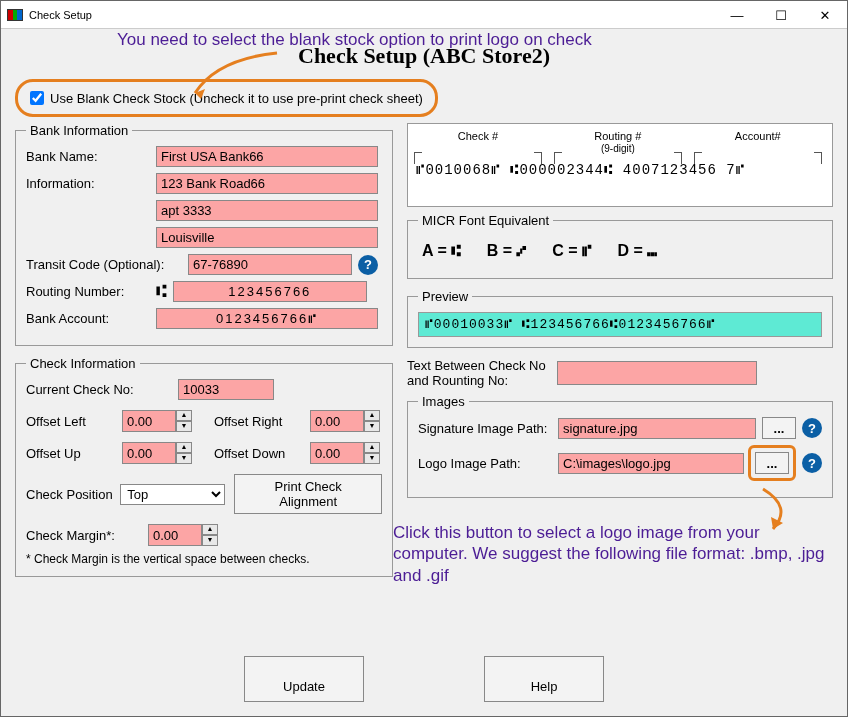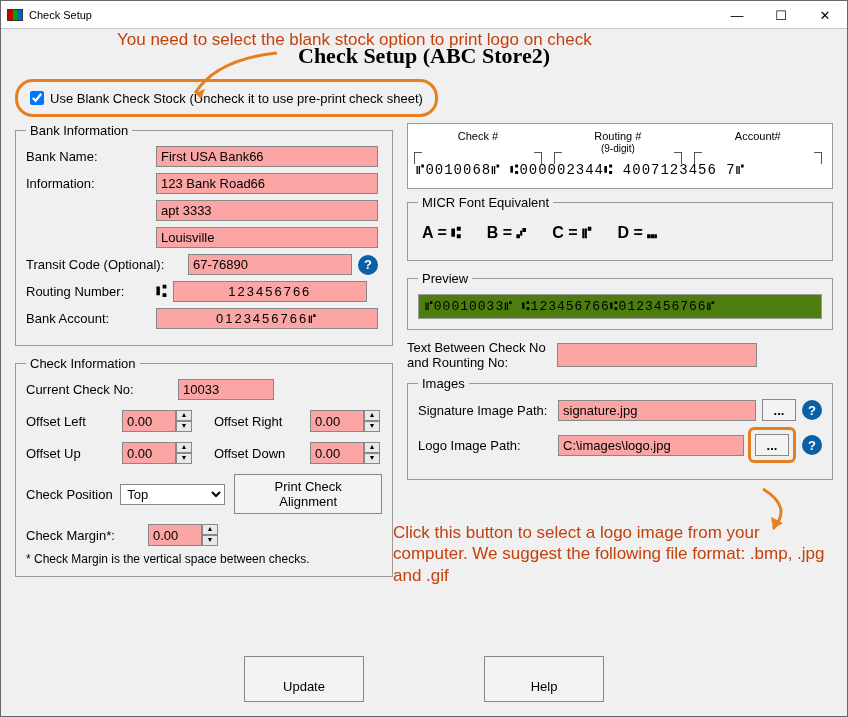--- a/index.html
+++ b/index.html
@@ -110,56 +110,56 @@
     border:1px solid #888;
   }
   .small-btn {
     width:34px; height:22px;
     padding:0;
     font-weight:bold;
   }
   .micr-sample {
     background:#fff;
     border:1px solid #999;
-    height:66px;
+    height:84px;
     position:relative;
     font-family: Arial, sans-serif;
     font-size:11px;
   }
   .micr-head-row { position:absolute; left:0; right:0; top:6px; display:flex; }
   .micr-seg { position:relative; text-align:center; }
   .micr-seg .bracket-l, .micr-seg .bracket-r {
     position:absolute; top:22px; width:8px; height:12px;
     border-top:1px solid #555;
   }
   .micr-seg .bracket-l { left:6px; border-left:1px solid #555; }
   .micr-seg .bracket-r { right:6px; border-right:1px solid #555; }
   .micr-line {
     position:absolute; left:8px; right:12px; top:38px;
     font-family: "Courier New", monospace;
     font-size:14px;
     letter-spacing:1px;
   }
   fieldset.inner { margin-top:6px; }
   .preview-box {
-    background:#4d7c0f;
+    background:#5eead4;
     border:1px solid #999;
     padding:4px 6px;
     font-family:"Courier New", monospace;
     font-size:13px;
     letter-spacing:1px;
   }
   .footer-btns {
     position:absolute; bottom:14px; left:0; right:0;
     display:flex; justify-content:center; gap:120px;
   }
   .footer-btns button { width:120px; height:34px; }
   .anno {
     position:absolute;
-    color:#c2410c;
+    color:#4c1d95;
     font-size:17px;
     font-family:"Segoe UI", Arial, sans-serif;
     line-height:1.25;
     pointer-events:none;
   }
   .anno-top { left:116px; top:0; width:620px; }
   .anno-bot { left:392px; top:493px; width:440px; }
   .highlight-logo {
     border:3px solid #e57f1f;
     border-radius:6px;

